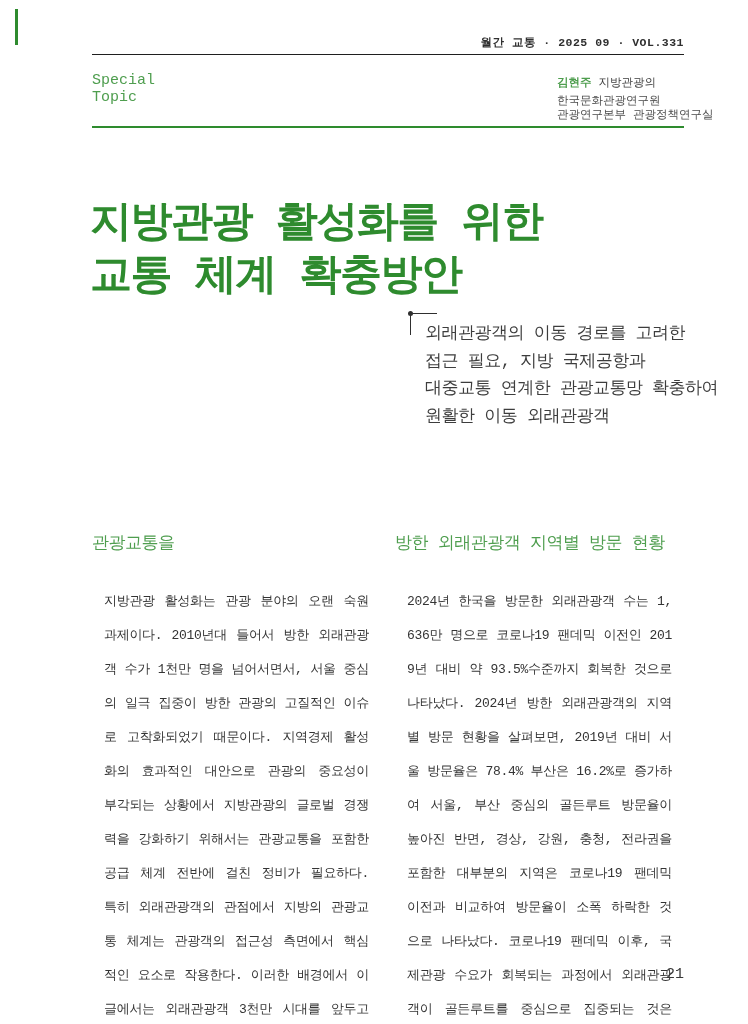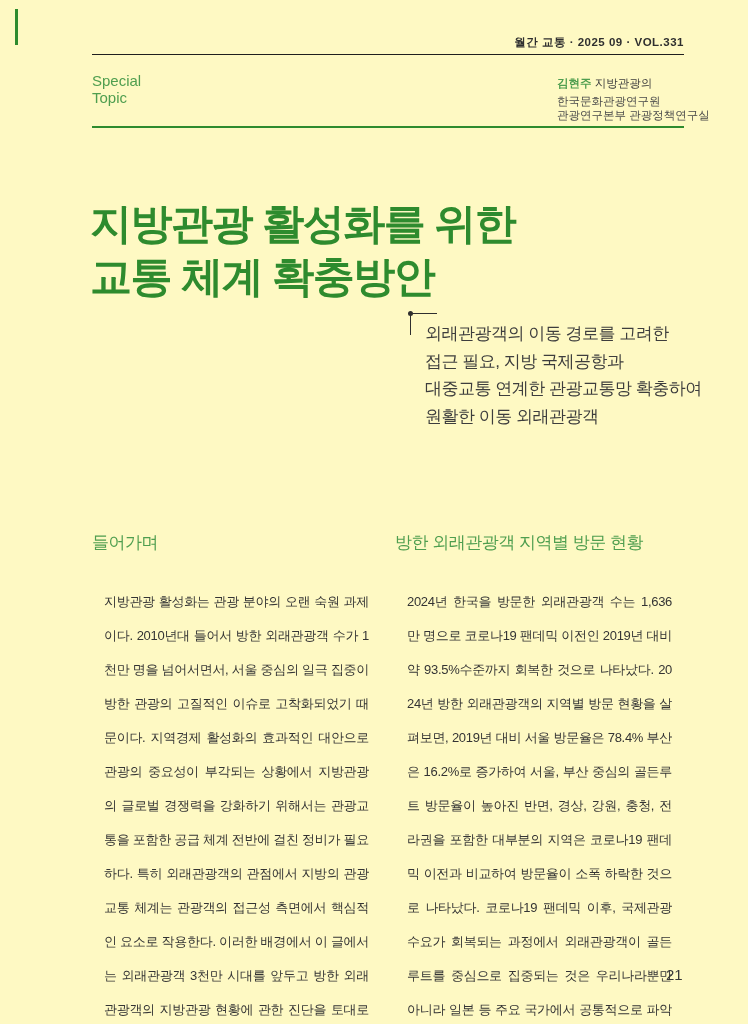--- a/index.html
+++ b/index.html
@@ -1,22 +1,22 @@
 <!DOCTYPE html>
 <html style="--green-primary: #2e8b2e; --green-soft: #4f9e4f; --text-dark: #333333;"><head>
 <meta charset="utf-8">
 <style>
   html, body { margin: 0; padding: 0; background: #e9e9e9; }
   .page {
     position: relative;
     width: 748px;
     height: 1024px;
-    background: #fef9c3;
+    background: #ffffff;
     overflow: hidden;
-    font-family: Liberation Sans, sans-serif;
+    font-family: Liberation Mono, monospace;
     color: var(--text-dark, #333333);
   }
 
   
   .edge-accent {
     position: absolute; left: 15px; top: 9px;
     width: 3px; height: 36px;
     background: var(--green-primary, #2e8b2e);
   }
 
@@ -146,21 +146,21 @@
   </div>
 
   <div class="article-subtitle">
     <div>외래관광객의 이동 경로를 고려한</div>
     <div>접근 필요, 지방 국제공항과</div>
     <div>대중교통 연계한 관광교통망 확충하여</div>
     <div>원활한 이동 외래관광객</div>
   </div>
 
   <div class="column column-left">
-    <h2 class="section-heading">들어가며</h2>
+    <h2 class="section-heading">관광교통을</h2>
     <p class="section-body">지방관광 활성화는 관광 분야의 오랜 숙원 과제이다. 2010년대 들어서 방한 외래관광객 수가 1천만 명을 넘어서면서, 서울 중심의 일극 집중이 방한 관광의 고질적인 이슈로 고착화되었기 때문이다. 지역경제 활성화의 효과적인 대안으로 관광의 중요성이 부각되는 상황에서 지방관광의 글로벌 경쟁력을 강화하기 위해서는 관광교통을 포함한 공급 체계 전반에 걸친 정비가 필요하다. 특히 외래관광객의 관점에서 지방의 관광교통 체계는 관광객의 접근성 측면에서 핵심적인 요소로 작용한다. 이러한 배경에서 이 글에서는 외래관광객 3천만 시대를 앞두고 방한 외래관광객의 지방관광 현황에 관한 진단을 토대로 지방관광 교통 체계 확충을 위한 방안을 제시하고자 한다.</p>
   </div>
 
   <div class="column column-right">
     <h2 class="section-heading">방한 외래관광객 지역별 방문 현황</h2>
     <p class="section-body">2024년 한국을 방문한 외래관광객 수는 1,636만 명으로 코로나19 팬데믹 이전인 2019년 대비 약 93.5%수준까지 회복한 것으로 나타났다. 2024년 방한 외래관광객의 지역별 방문 현황을 살펴보면, 2019년 대비 서울 방문율은 78.4% 부산은 16.2%로 증가하여 서울, 부산 중심의 골든루트 방문율이 높아진 반면, 경상, 강원, 충청, 전라권을 포함한 대부분의 지역은 코로나19 팬데믹 이전과 비교하여 방문율이 소폭 하락한 것으로 나타났다. 코로나19 팬데믹 이후, 국제관광 수요가 회복되는 과정에서 외래관광객이 골든루트를 중심으로 집중되는 것은 우리나라뿐만 아니라 일본 등 주요 국가에서 공통적으로 파악되는 현상이기도 하다.</p>
   </div>
 
   <div class="page-number">21</div>
 

